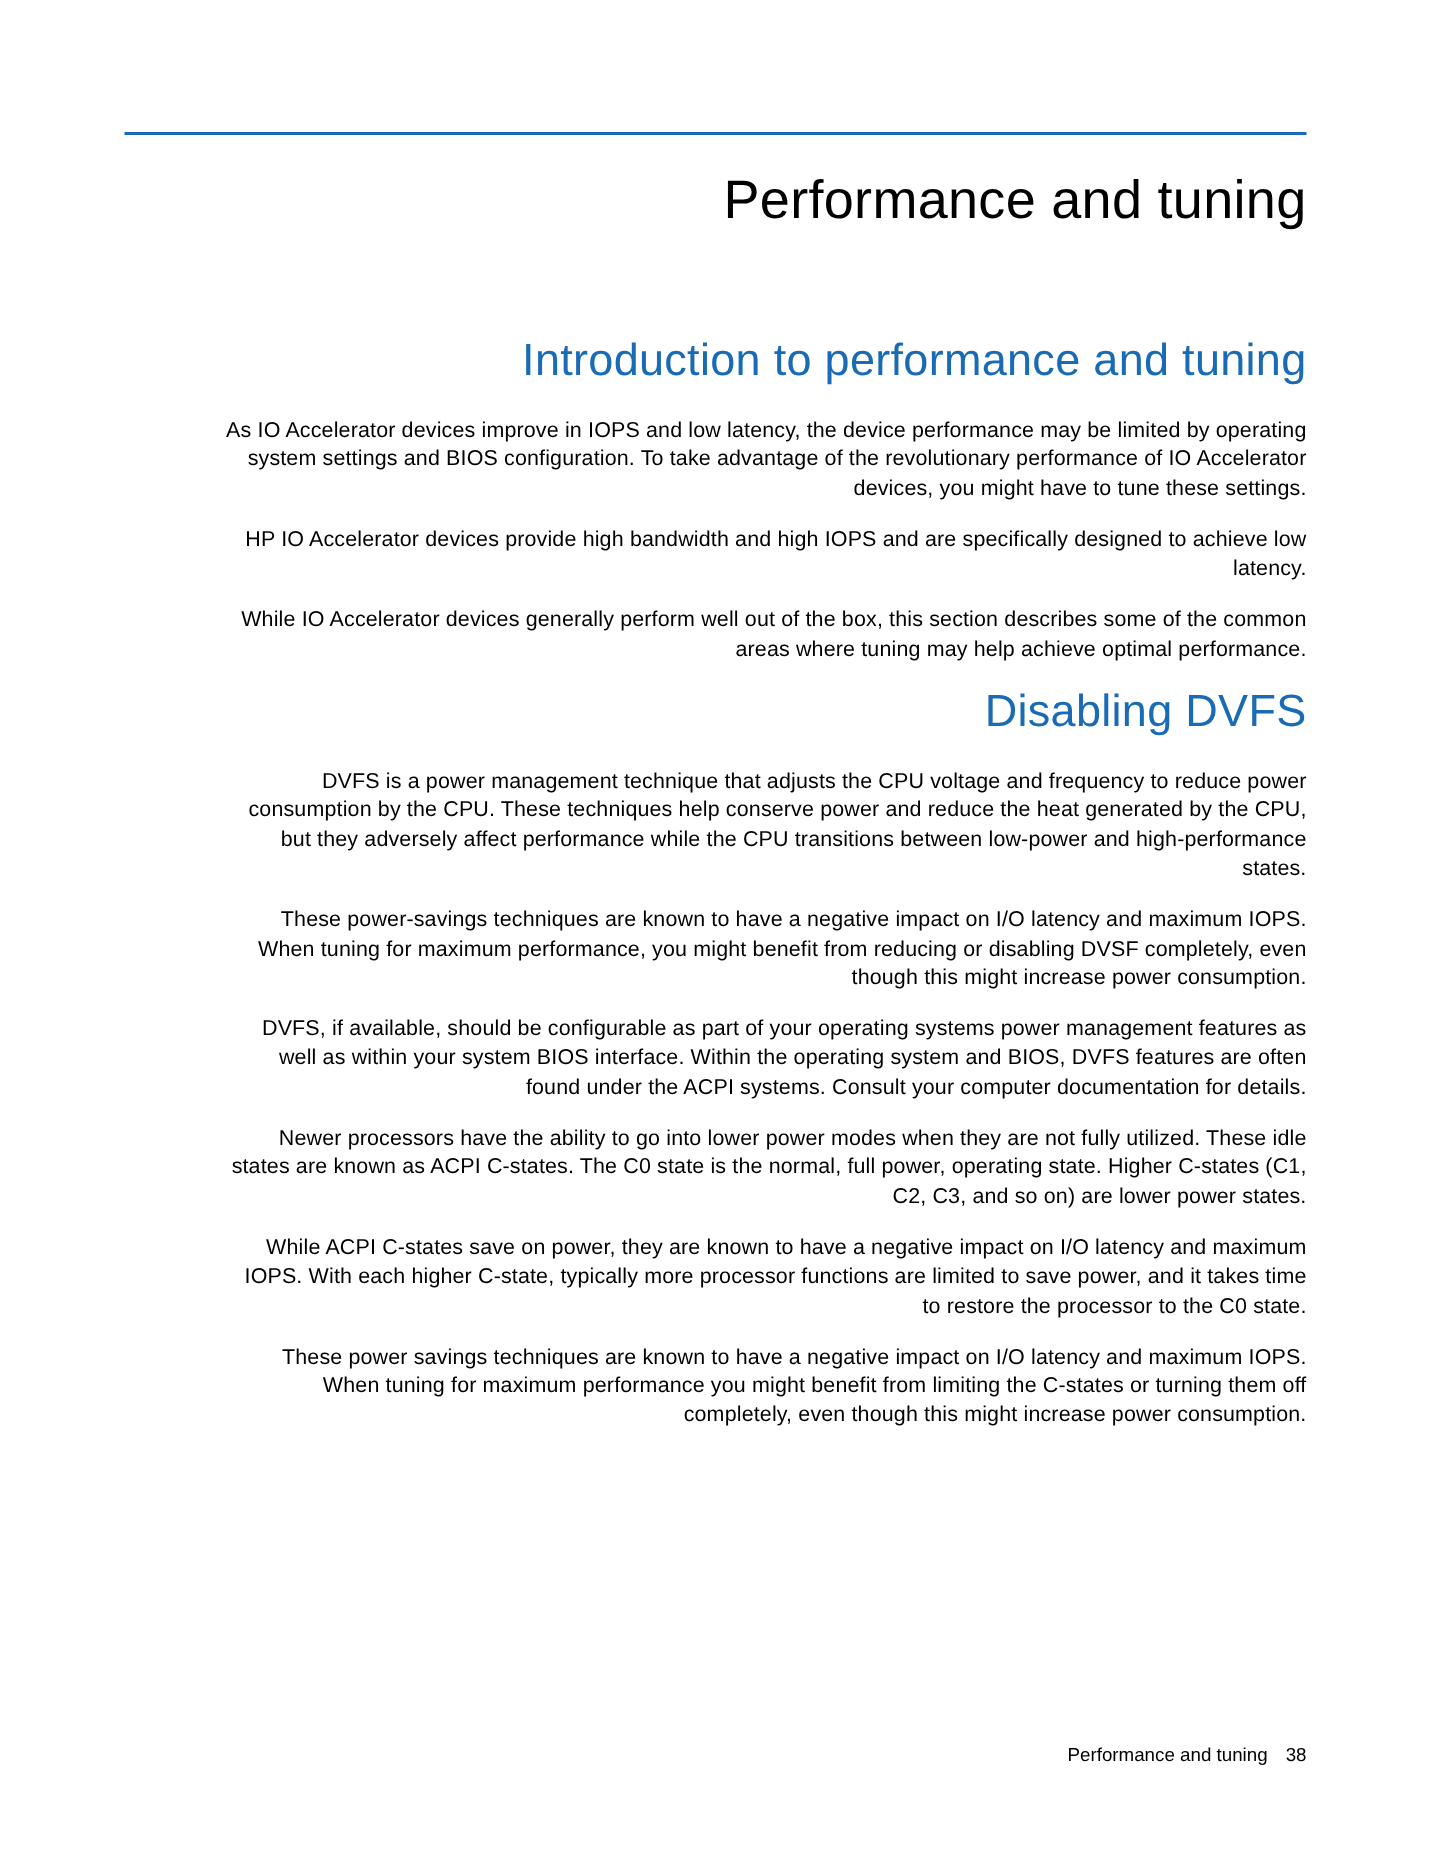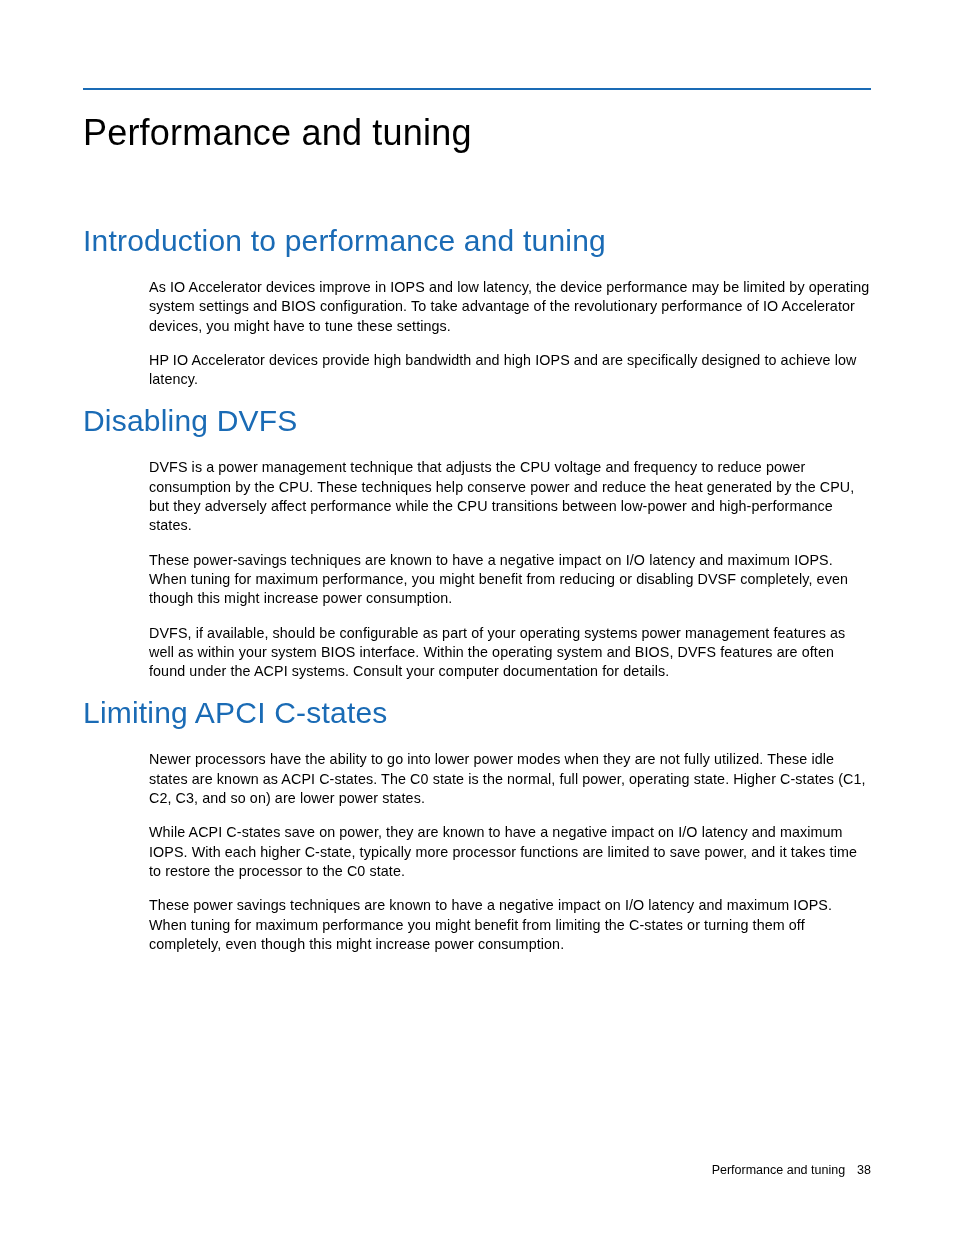--- a/index.html
+++ b/index.html
@@ -1,15 +1,15 @@
 <!DOCTYPE html>
 <html><head>
 <meta charset="utf-8">
 <style>
-  * { margin: 0; padding: 0; box-sizing: border-box; }
+  * { margin: 0; padding: 0; box-sizing: border-box; text-align: right; }
   body {
     width: 954px;
     height: 1235px;
     background: #fff;
     font-family: "Futura", "Trebuchet MS", Arial, sans-serif;
     color: #000;
     position: relative;
   }
   .page {
     padding: 88px 83px 0 83px;
@@ -53,27 +53,27 @@
 <body>
 
 <div class="page">
   <div class="rule"></div>
 
   <h1 class="chapter">Performance and tuning</h1>
 
   <h2 class="section">Introduction to performance and tuning</h2>
   <p class="body">As IO Accelerator devices improve in IOPS and low latency, the device performance may be limited by operating system settings and BIOS configuration. To take advantage of the revolutionary performance of IO Accelerator devices, you might have to tune these settings.</p>
   <p class="body">HP IO Accelerator devices provide high bandwidth and high IOPS and are specifically designed to achieve low latency.</p>
+  <p class="body">While IO Accelerator devices generally perform well out of the box, this section describes some of the common areas where tuning may help achieve optimal performance.</p>
 
   <h2 class="section">Disabling DVFS</h2>
   <p class="body">DVFS is a power management technique that adjusts the CPU voltage and frequency to reduce power consumption by the CPU. These techniques help conserve power and reduce the heat generated by the CPU, but they adversely affect performance while the CPU transitions between low-power and high-performance states.</p>
   <p class="body">These power-savings techniques are known to have a negative impact on I/O latency and maximum IOPS. When tuning for maximum performance, you might benefit from reducing or disabling DVSF completely, even though this might increase power consumption.</p>
   <p class="body">DVFS, if available, should be configurable as part of your operating systems power management features as well as within your system BIOS interface. Within the operating system and BIOS, DVFS features are often found under the ACPI systems. Consult your computer documentation for details.</p>
 
-  <h2 class="section">Limiting APCI C-states</h2>
   <p class="body">Newer processors have the ability to go into lower power modes when they are not fully utilized. These idle states are known as ACPI C-states. The C0 state is the normal, full power, operating state. Higher C-states (C1, C2, C3, and so on) are lower power states.</p>
   <p class="body">While ACPI C-states save on power, they are known to have a negative impact on I/O latency and maximum IOPS. With each higher C-state, typically more processor functions are limited to save power, and it takes time to restore the processor to the C0 state.</p>
   <p class="body">These power savings techniques are known to have a negative impact on I/O latency and maximum IOPS. When tuning for maximum performance you might benefit from limiting the C-states or turning them off completely, even though this might increase power consumption.</p>
 </div>
 
 <div class="footer">
   <span class="sec">Performance and tuning</span><span>38</span>
 </div>
 
 </body></html>

